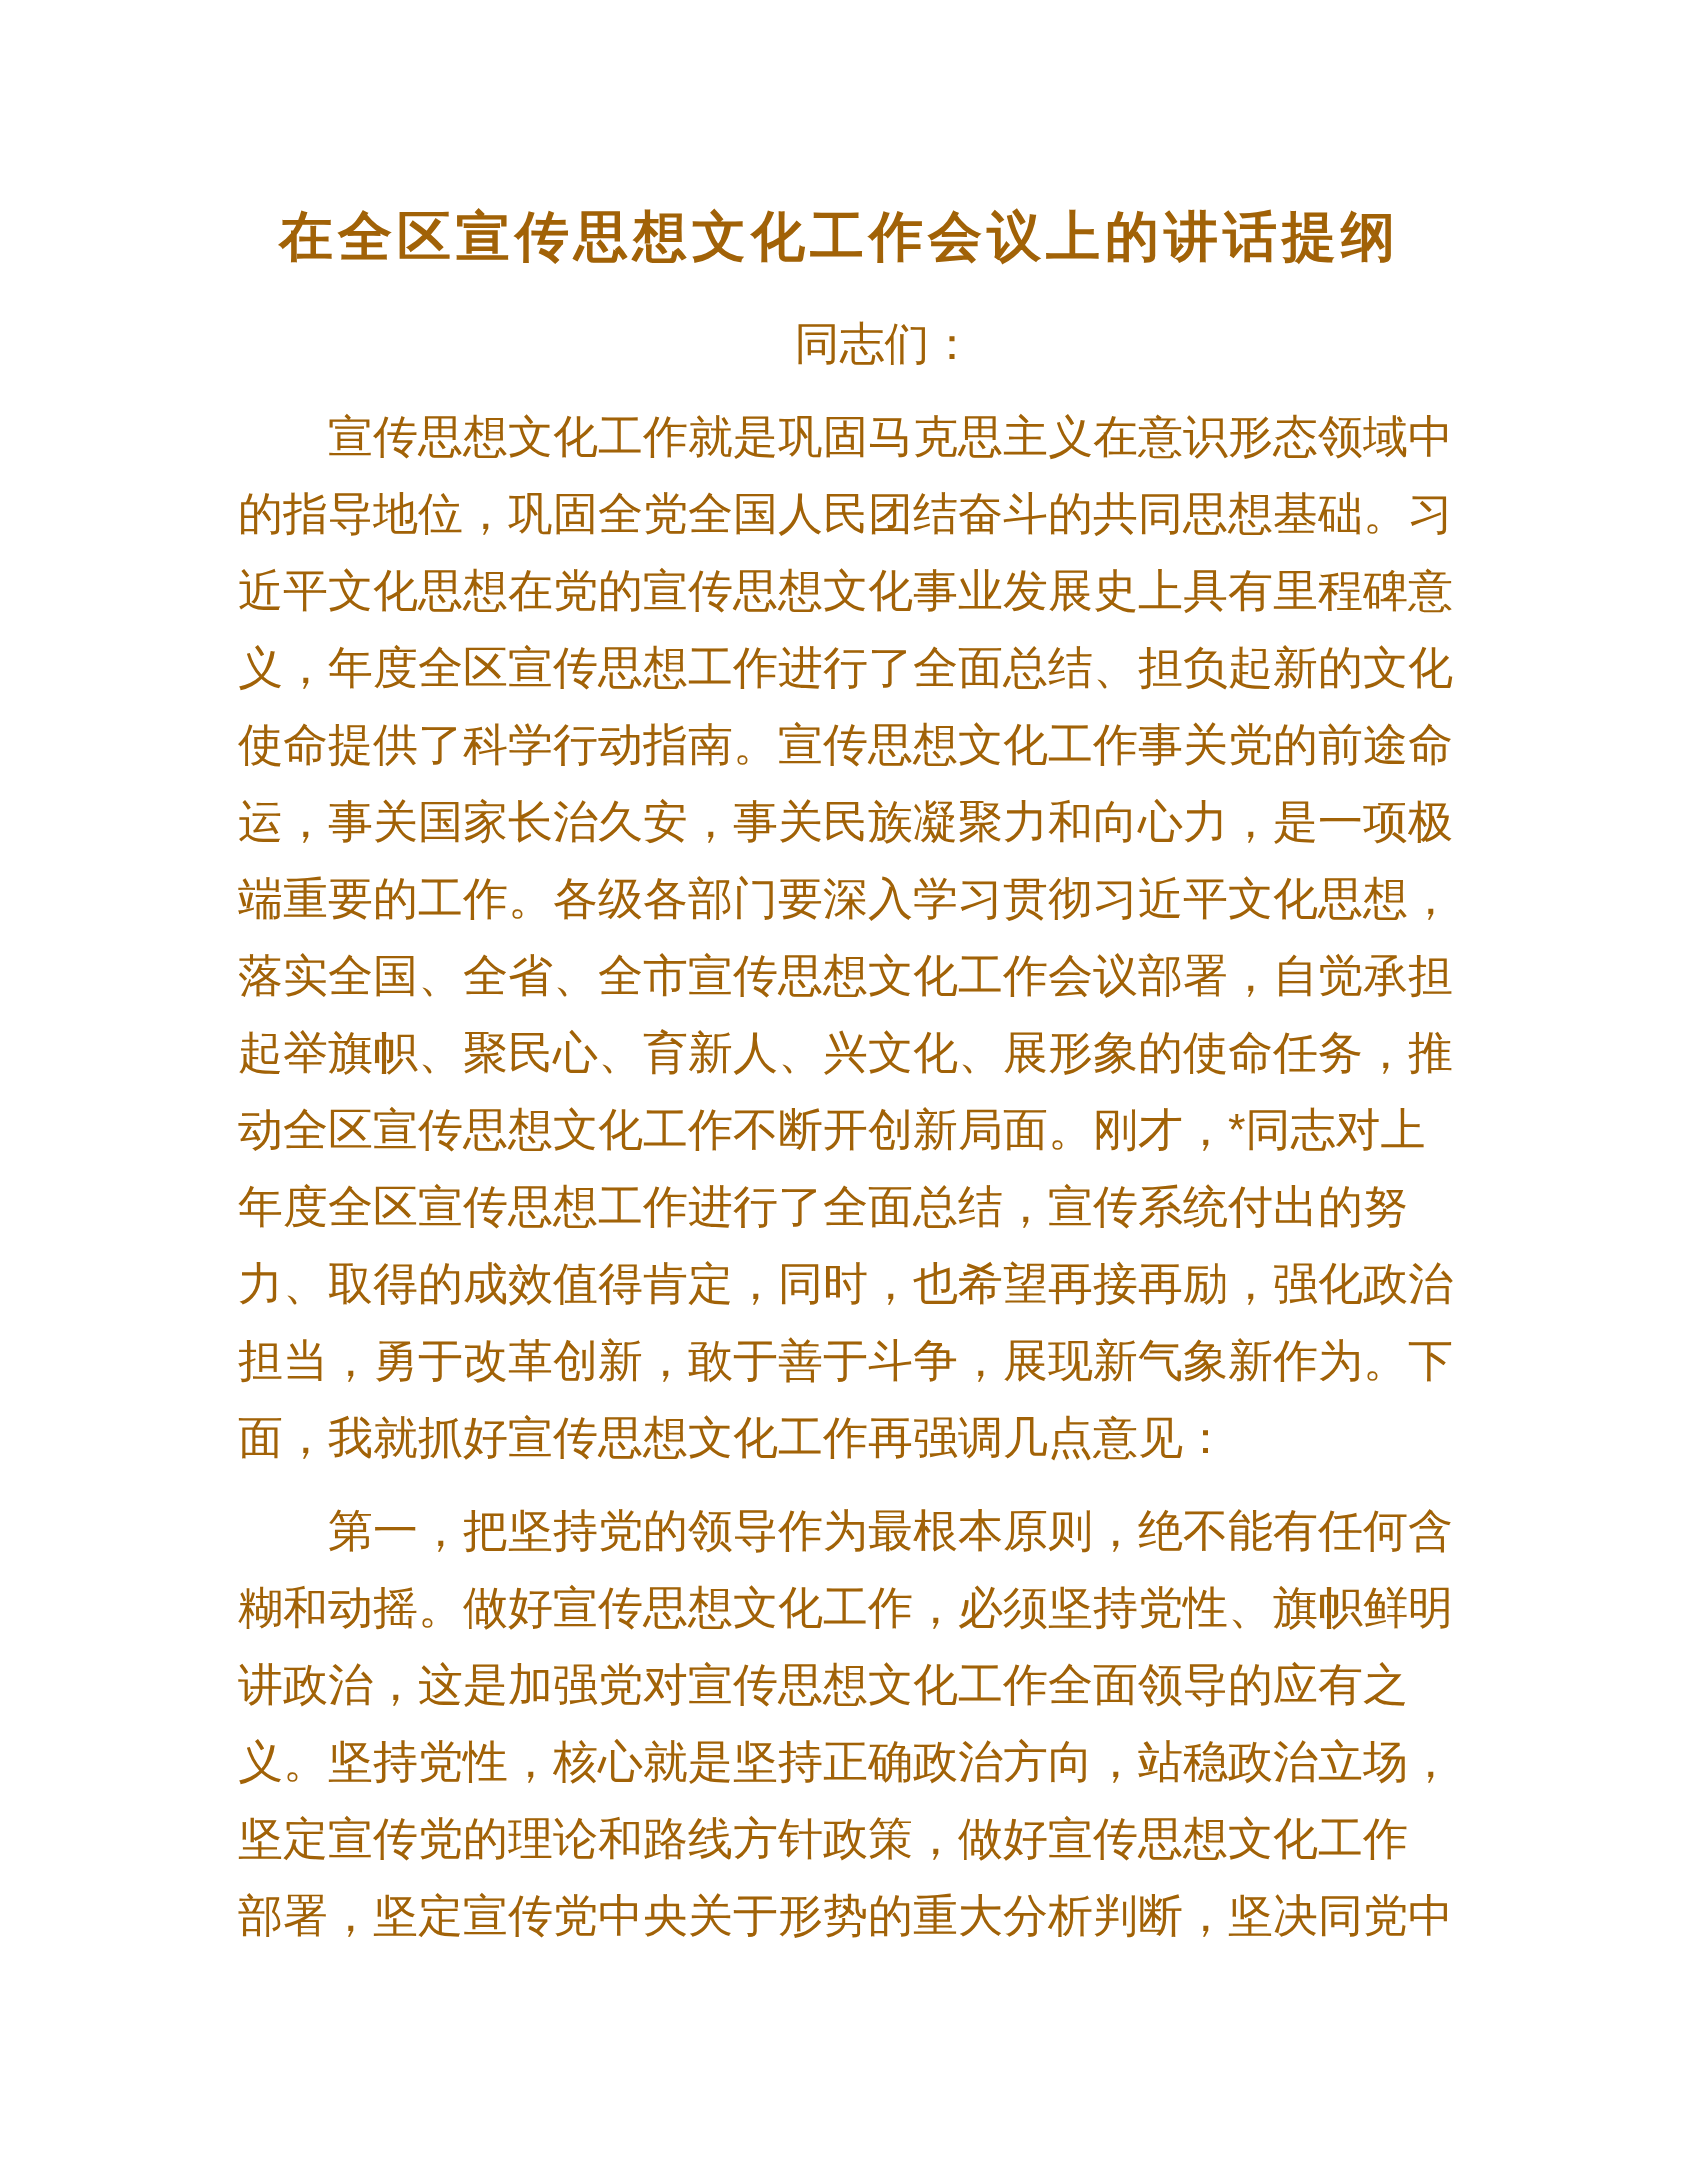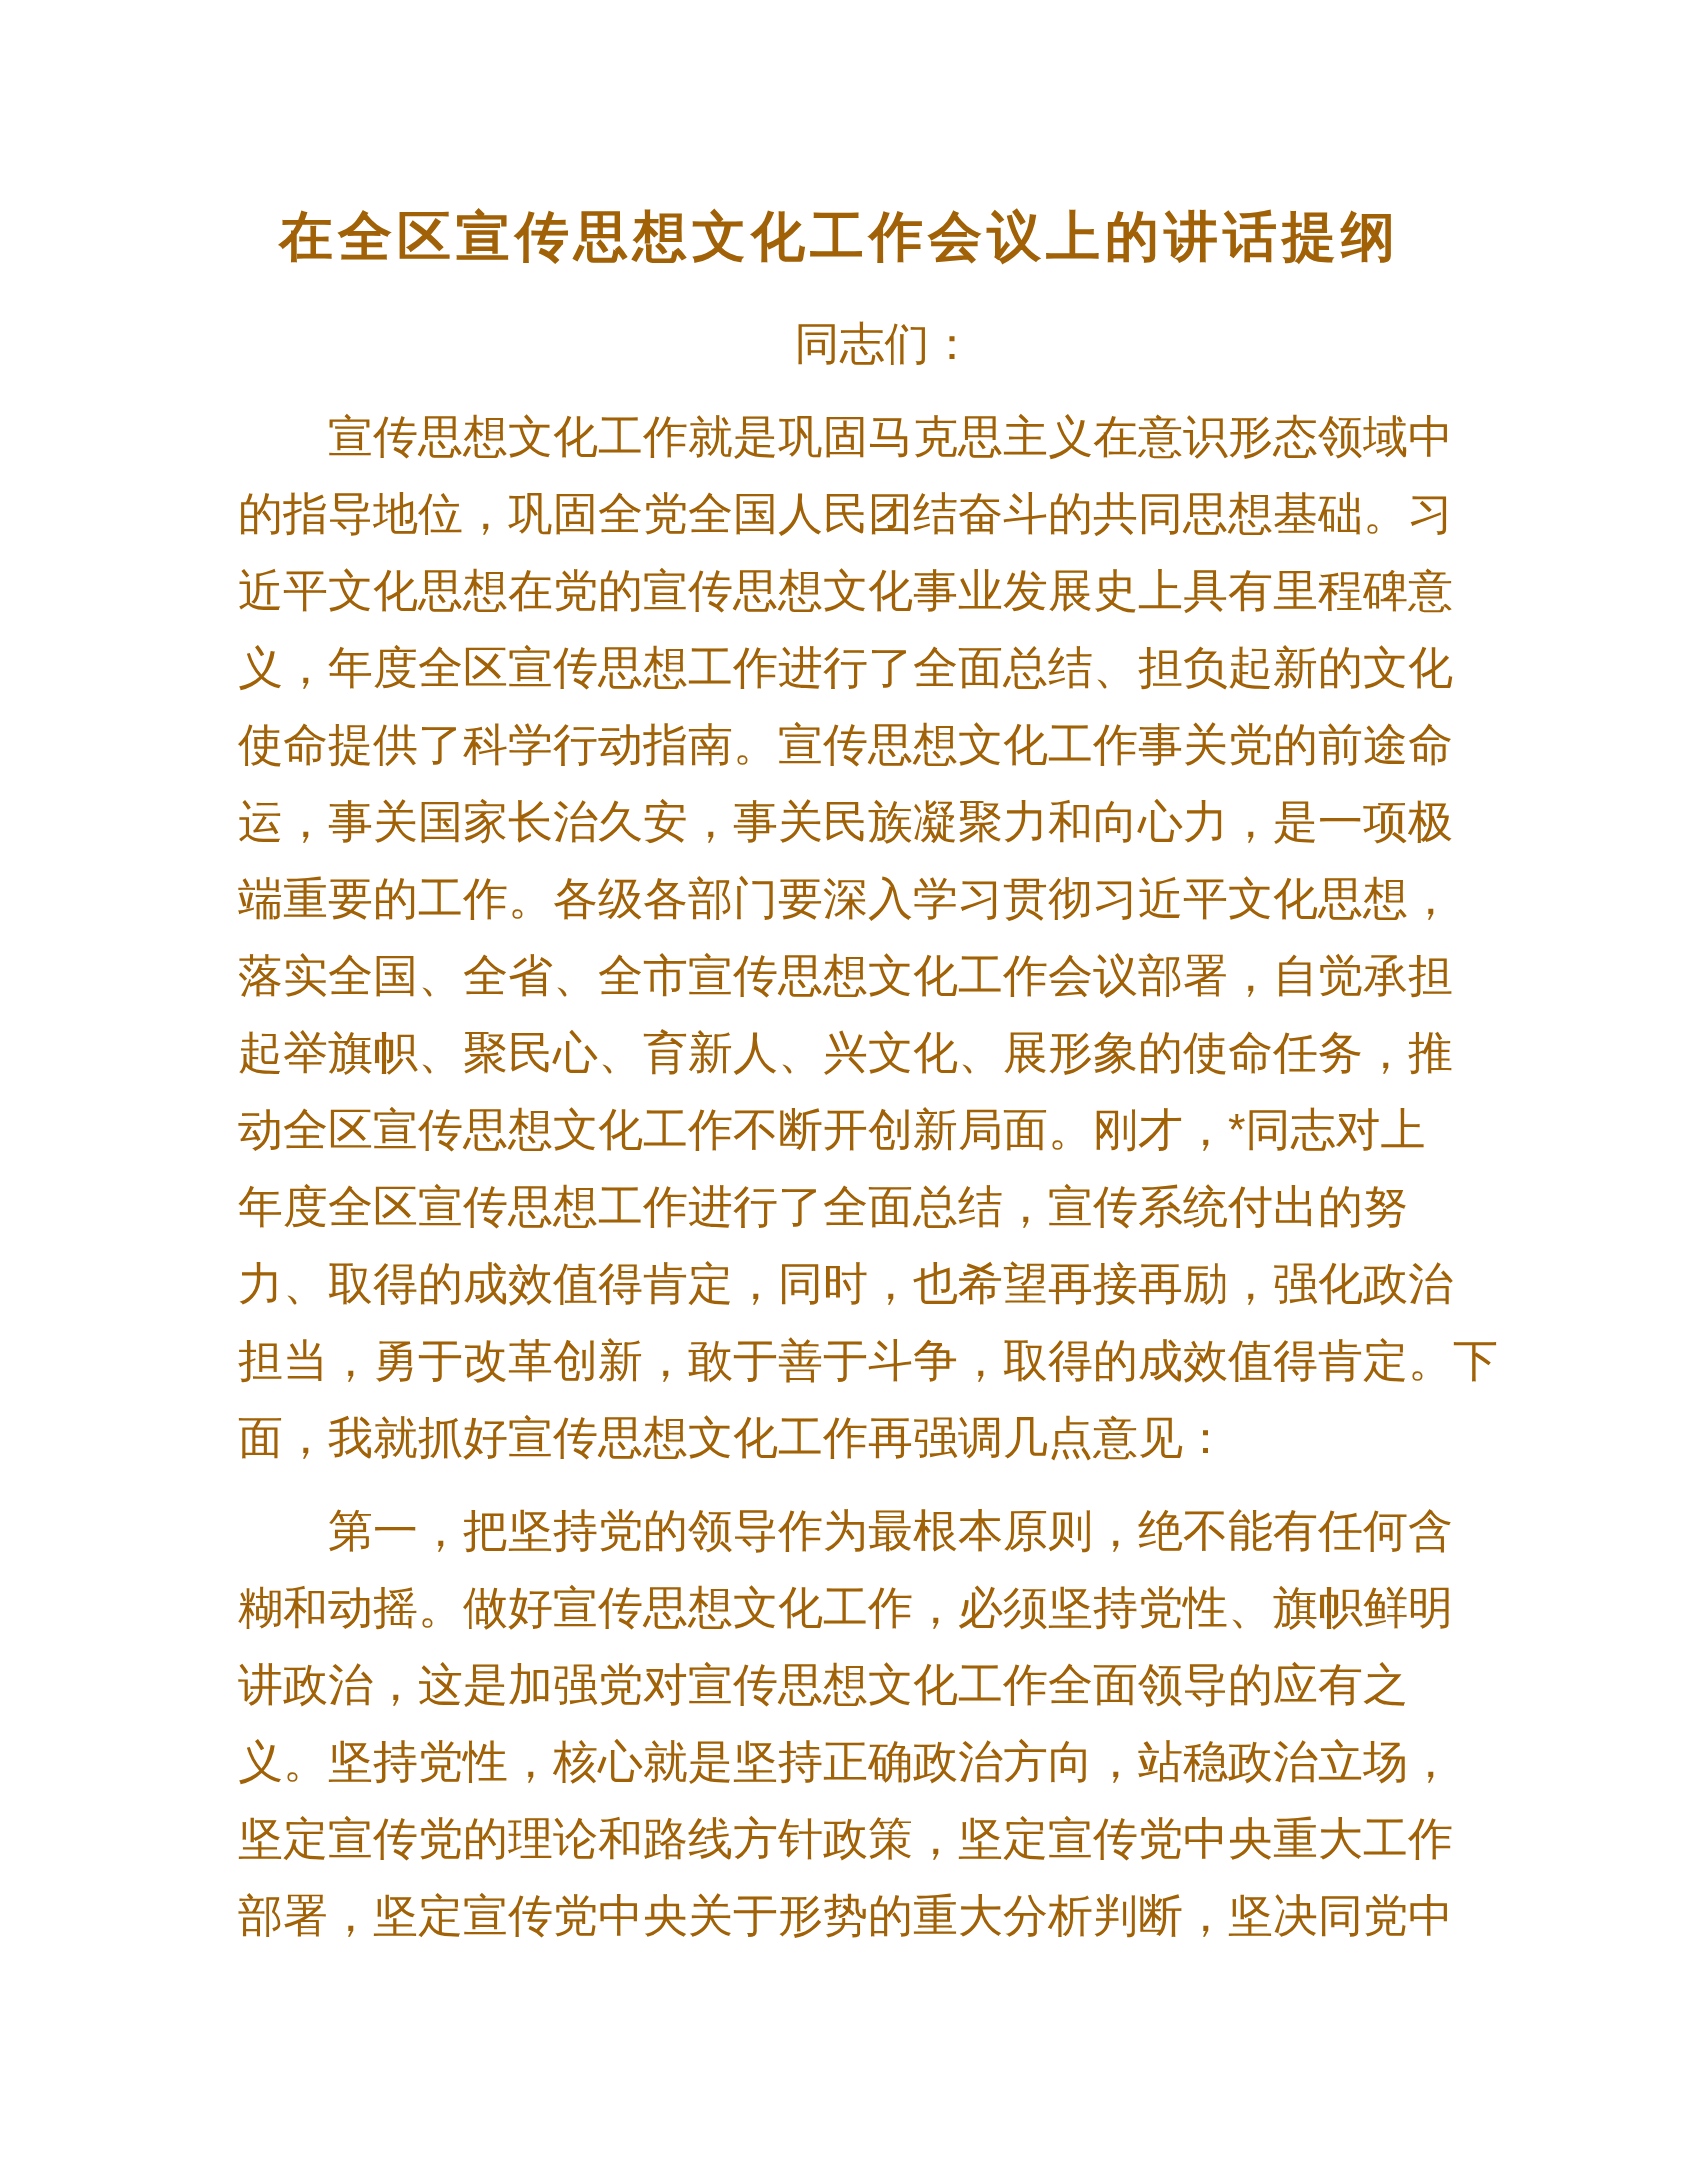--- a/index.html
+++ b/index.html
@@ -65,27 +65,27 @@
           <div class="line">近平文化思想在党的宣传思想文化事业发展史上具有里程碑意</div>
           <div class="line">义，年度全区宣传思想工作进行了全面总结、担负起新的文化</div>
           <div class="line">使命提供了科学行动指南。宣传思想文化工作事关党的前途命</div>
           <div class="line">运，事关国家长治久安，事关民族凝聚力和向心力，是一项极</div>
           <div class="line">端重要的工作。各级各部门要深入学习贯彻习近平文化思想，</div>
           <div class="line">落实全国、全省、全市宣传思想文化工作会议部署，自觉承担</div>
           <div class="line">起举旗帜、聚民心、育新人、兴文化、展形象的使命任务，推</div>
           <div class="line">动全区宣传思想文化工作不断开创新局面。刚才，*同志对上</div>
           <div class="line">年度全区宣传思想工作进行了全面总结，宣传系统付出的努</div>
           <div class="line">力、取得的成效值得肯定，同时，也希望再接再励，强化政治</div>
-          <div class="line">担当，勇于改革创新，敢于善于斗争，取得的成效值得肯定。下</div>
+          <div class="line">担当，勇于改革创新，敢于善于斗争，展现新气象新作为。下</div>
           <div class="line">面，我就抓好宣传思想文化工作再强调几点意见：</div>
         </div>
         <div class="para">
           <div class="line">第一，把坚持党的领导作为最根本原则，绝不能有任何含</div>
           <div class="line">糊和动摇。做好宣传思想文化工作，必须坚持党性、旗帜鲜明</div>
           <div class="line">讲政治，这是加强党对宣传思想文化工作全面领导的应有之</div>
           <div class="line">义。坚持党性，核心就是坚持正确政治方向，站稳政治立场，</div>
-          <div class="line">坚定宣传党的理论和路线方针政策，坚定宣传党中央重大工作</div>
+          <div class="line">坚定宣传党的理论和路线方针政策，做好宣传思想文化工作</div>
           <div class="line">部署，坚定宣传党中央关于形势的重大分析判断，坚决同党中</div>
         </div>
       </div>
   </div>
 </div>
 
 
 </body></html>

